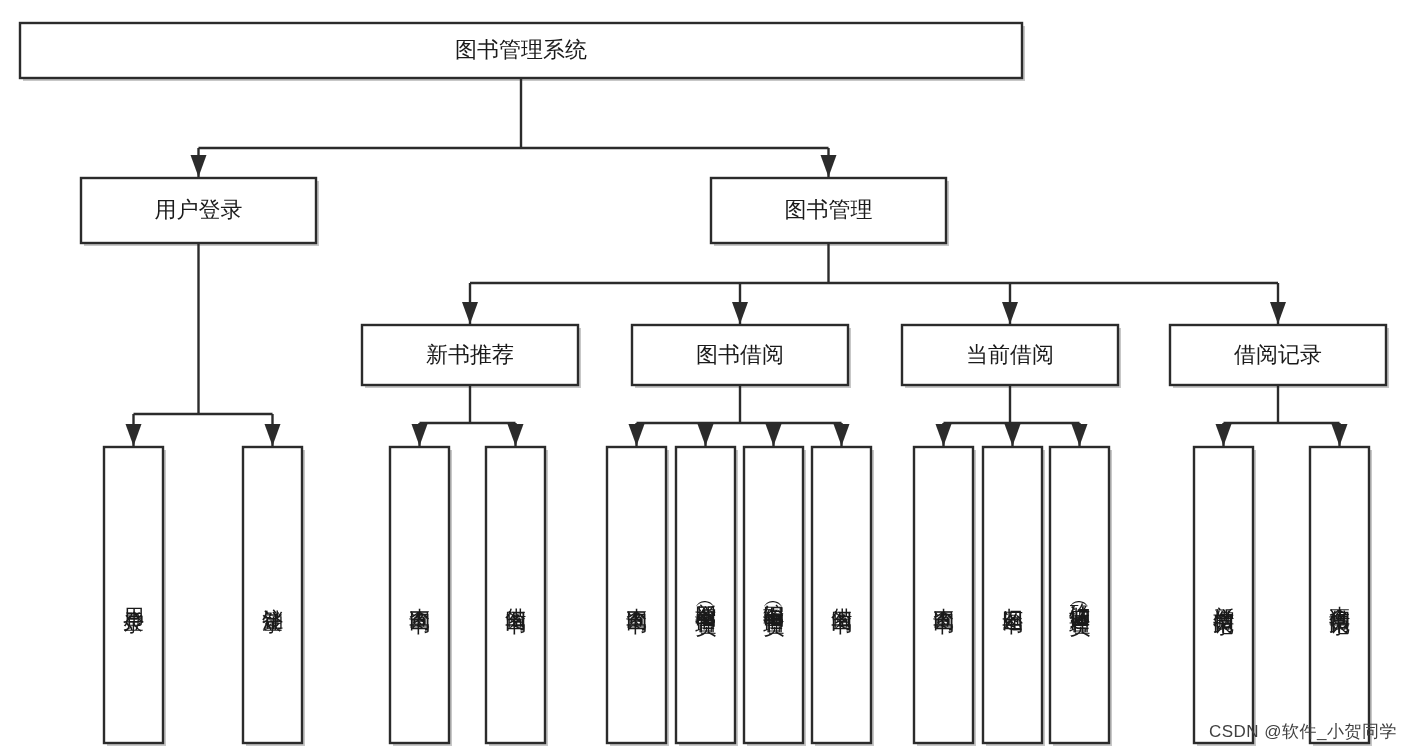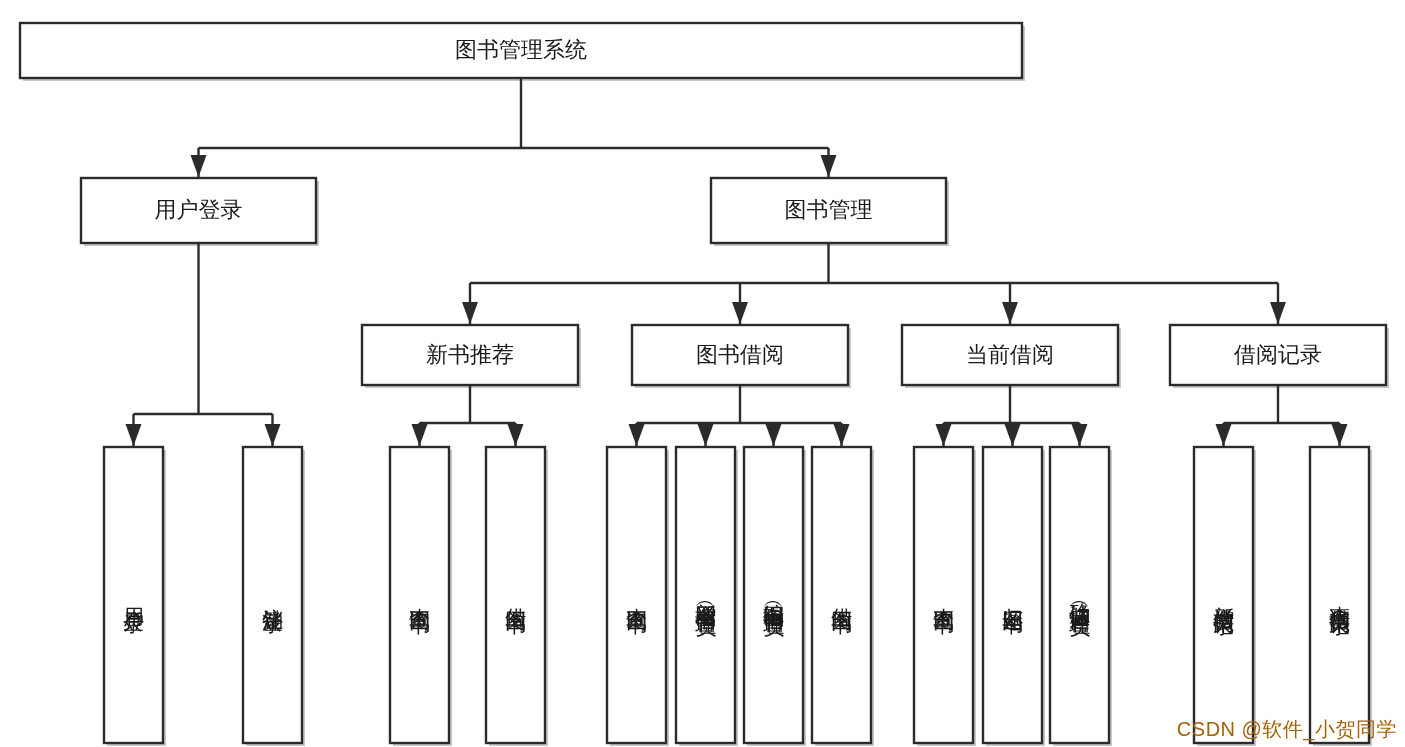--- a/index.html
+++ b/index.html
@@ -68,22 +68,22 @@
     letter-spacing: 2px;
     color: #1a1a1a;
     white-space: nowrap;
     text-align: center;
   }
   .watermark {
     position: absolute;
     right: 8px;
     bottom: 6px;
     font-family: "Liberation Sans", "DejaVu Sans", sans-serif;
-    font-size: 20px;
-    color: #a16207;
+    font-size: 17px;
+    color: #404040;
     letter-spacing: 0.5px;
     user-select: none;
   }
 </style>
 </head>
 <body>
 
 <div id="diagram-root">
   <svg class="diagram" viewBox="0 0 1405 747">
     <g id="shadow-layer">

